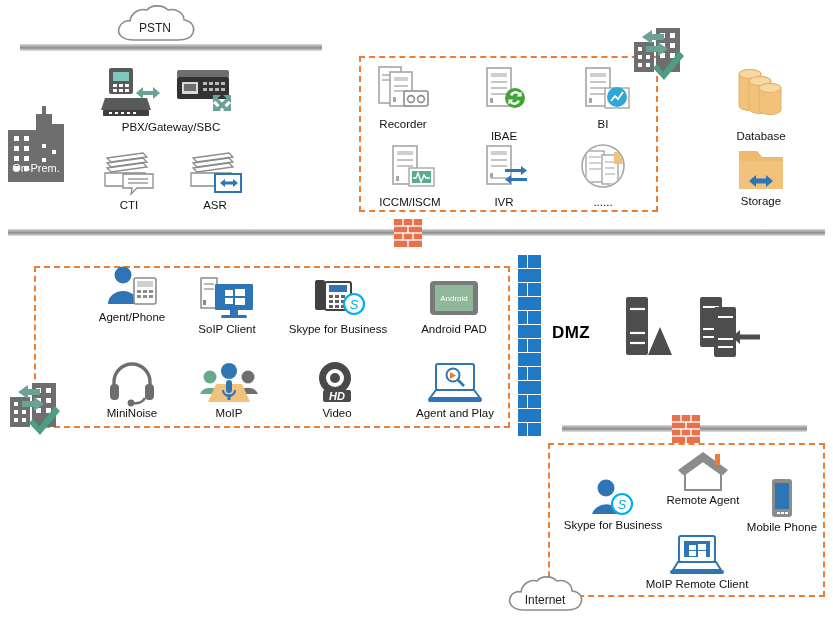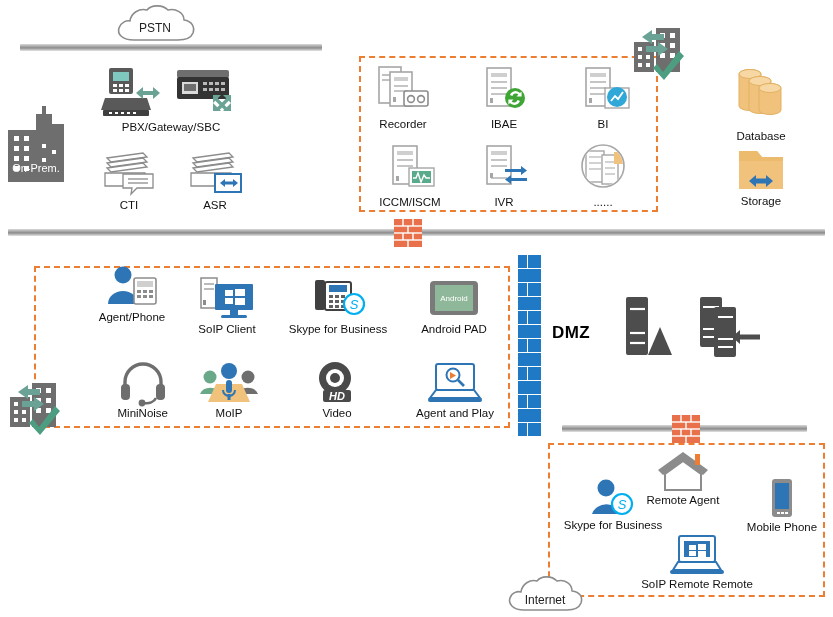--- a/index.html
+++ b/index.html
@@ -185,21 +185,21 @@
           <path d="M14 18 H30"></path>
           <path d="M14 24 H30"></path>
           <path d="M14 30 H30"></path>
         </g>
       <rect x="13" y="34" width="3" height="5" fill="#a6a6a6"></rect>
       <circle cx="38" cy="34" r="10" fill="#3fa535"></circle>
       <path d="M33 31 a6 6 0 0 1 10 -2 l1.6 -1.6 l0 5 l-5 0 l1.8 -1.8 a3.6 3.6 0 0 0 -6 1.4 z" fill="#ffffff"></path>
       <path d="M43 37 a6 6 0 0 1 -10 2 l-1.6 1.6 l0 -5 l5 0 l-1.8 1.8 a3.6 3.6 0 0 0 6 -1.4 z" fill="#ffffff"></path>
     </svg>
   </span>
-  <div class="lbl" style="margin-top:4px;">IBAE</div>
+  <div class="lbl" style="margin-top:16px;">IBAE</div>
 </div>
 
 <div class="node" style="left:572px;top:64px;width:62px;">
   <span class="ico">
     <svg width="54" height="50" viewBox="0 0 54 50">
       <rect x="10" y="4" width="24" height="38" fill="#ffffff" stroke="#a6a6a6" stroke-width="1.6"></rect>
       <rect x="14" y="9" width="16" height="4" fill="#cfcfcf"></rect>
       <g stroke="#a6a6a6" stroke-width="1.3">
           <path d="M14 18 H30"></path>
           <path d="M14 24 H30"></path>
@@ -429,21 +429,21 @@
   <span class="ico">
     <svg width="52" height="44" viewBox="0 0 52 44">
       <rect x="2" y="5" width="48" height="34" rx="4" fill="#7a7a7a"></rect>
       <rect x="7" y="9" width="38" height="26" fill="#8fb89a"></rect>
       <text x="26" y="25" font-size="8" font-family="Liberation Sans, sans-serif" fill="#ffffff" text-anchor="middle">Android</text>
     </svg>
   </span>
   <div class="lbl" style="margin-top:3px;">Android PAD</div>
 </div>
 
-<div class="node" style="left:96px;top:360px;width:72px;align-items:flex-end;">
+<div class="node" style="left:96px;top:360px;width:72px;">
   <span class="ico">
     <svg width="50" height="44" viewBox="0 0 50 44">
       <path d="M7 30 L7 22 a18 18 0 0 1 36 0 L43 30" fill="none" stroke="#6e6e6e" stroke-width="3.4"></path>
       <rect x="3" y="24" width="9" height="16" rx="4" fill="#6e6e6e"></rect>
       <rect x="38" y="24" width="9" height="16" rx="4" fill="#6e6e6e"></rect>
       <path d="M38 38 a10 8 0 0 1 -12 5" fill="none" stroke="#6e6e6e" stroke-width="2.6"></path>
       <circle cx="24" cy="43" r="3.4" fill="#6e6e6e"></circle>
     </svg>
   </span>
   <div class="lbl" style="margin-top:3px;">MiniNoise</div>
@@ -629,21 +629,21 @@
     <svg width="52" height="38" viewBox="0 0 52 38">
       <circle cx="19" cy="10" r="8.5" fill="#2e75b6"></circle>
       <path d="M5 36 a15 13 0 0 1 29 0 Z" fill="#2e75b6"></path>
       <circle cx="35" cy="26" r="10" fill="#ffffff" stroke="#00aff0" stroke-width="2.2"></circle>
       <text x="35" y="31" font-size="13" font-family="Liberation Sans, sans-serif" font-style="italic" fill="#00aff0" text-anchor="middle">S</text>
     </svg>
   </span>
   <div class="lbl" style="margin-top:3px;">Skype for Business</div>
 </div>
 
-<div class="node" style="left:628px;top:450px;width:110px;">
+<div class="node" style="left:648px;top:450px;width:110px;">
   <span class="ico">
     <svg width="56" height="42" viewBox="0 0 56 42">
       <path d="M3 20 L28 2 L53 20 L48 25 L28 11 L8 25 Z" fill="#8c8c8c"></path>
       <path d="M10 24 L28 11 L46 24 L46 40 L10 40 Z" fill="#ffffff" stroke="#8c8c8c" stroke-width="2"></path>
       <rect x="40" y="4" width="5" height="11" fill="#ed7d31"></rect>
     </svg>
   </span>
   <div class="lbl" style="margin-top:2px;">Remote Agent</div>
 </div>
 
@@ -670,21 +670,21 @@
       <g fill="#ffffff">
         <rect x="22" y="11" width="7" height="5"></rect>
           <rect x="31" y="10" width="8" height="6"></rect>
         <rect x="22" y="17" width="7" height="5"></rect>
           <rect x="31" y="17" width="8" height="6"></rect>
       </g>
       <path d="M6 36 L54 36 L49 28 L11 28 Z" fill="#ffffff" stroke="#2e75b6" stroke-width="2"></path>
       <rect x="3" y="36" width="54" height="4" rx="2" fill="#2e75b6"></rect>
     </svg>
   </span>
-  <div class="lbl" style="margin-top:2px;">SoIP Remote Remote</div>
+  <div class="lbl" style="margin-top:2px;">MoIP Remote Client</div>
 </div>
 
 <div class="cloud" style="left:504px;top:575px;width:82px;height:40px;">
   <svg width="82" height="40" viewBox="0 0 82 40">
     <path d="M20 35 C9 35 4 29 6 23 C8 17 14 16 17 17 C18 9 26 4 33 6 C37 1 47 0 53 6 C61 4 68 9 68 16 C76 17 79 22 77 28 C75 33 70 35 63 35 Z" fill="#ffffff" stroke="#8c8c8c" stroke-width="1.6" stroke-linejoin="round"></path>
   </svg>
   <div class="ctxt" style="top:18px;">Internet</div>
 </div>
 
 </body></html>

